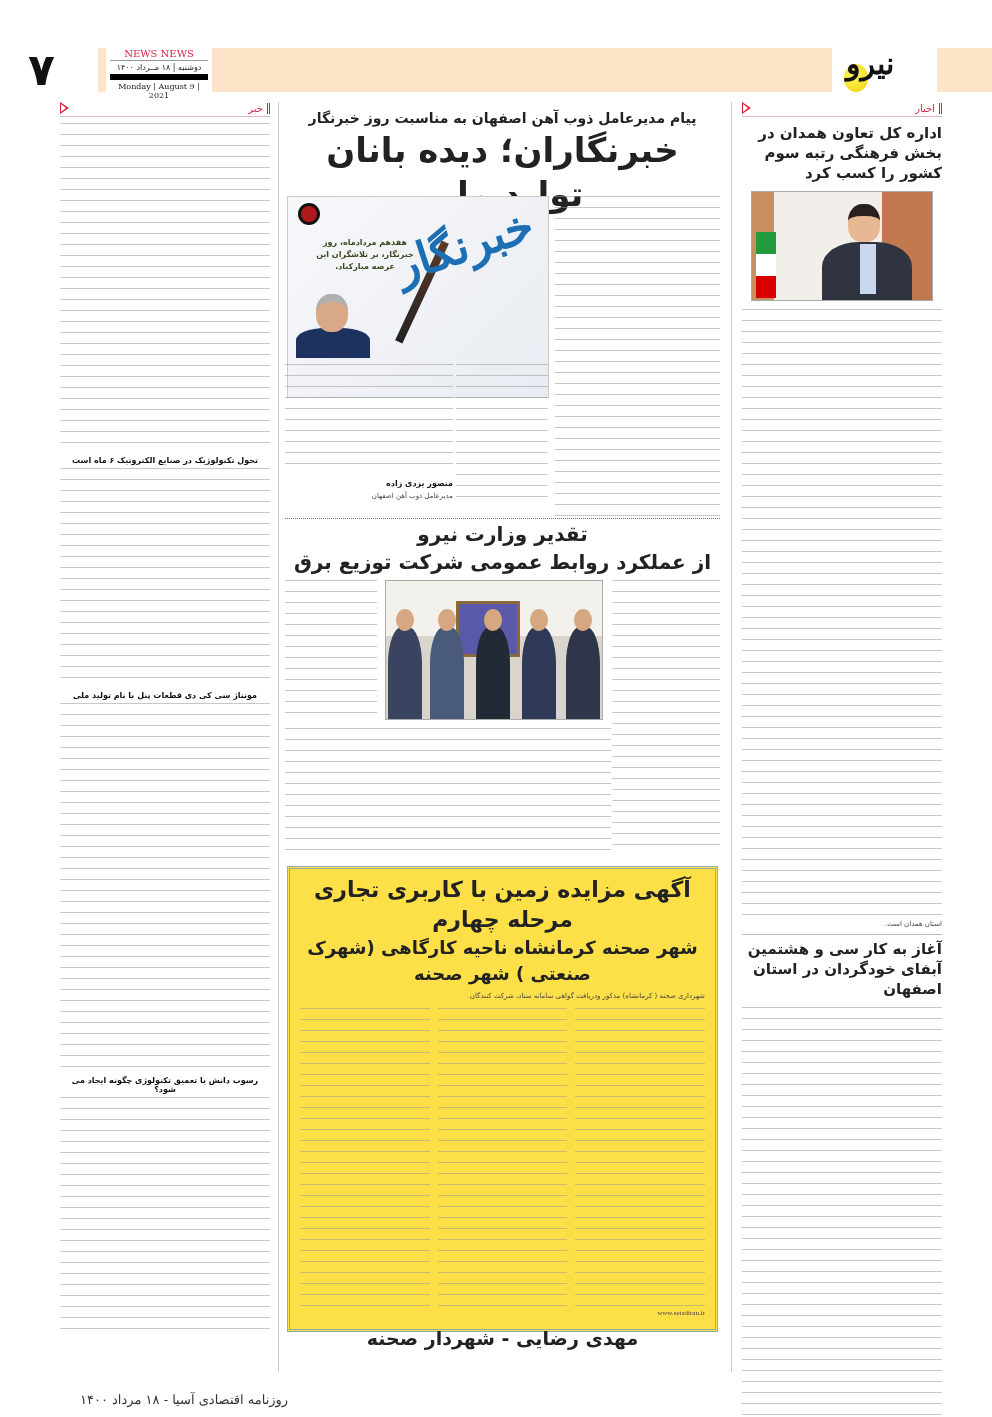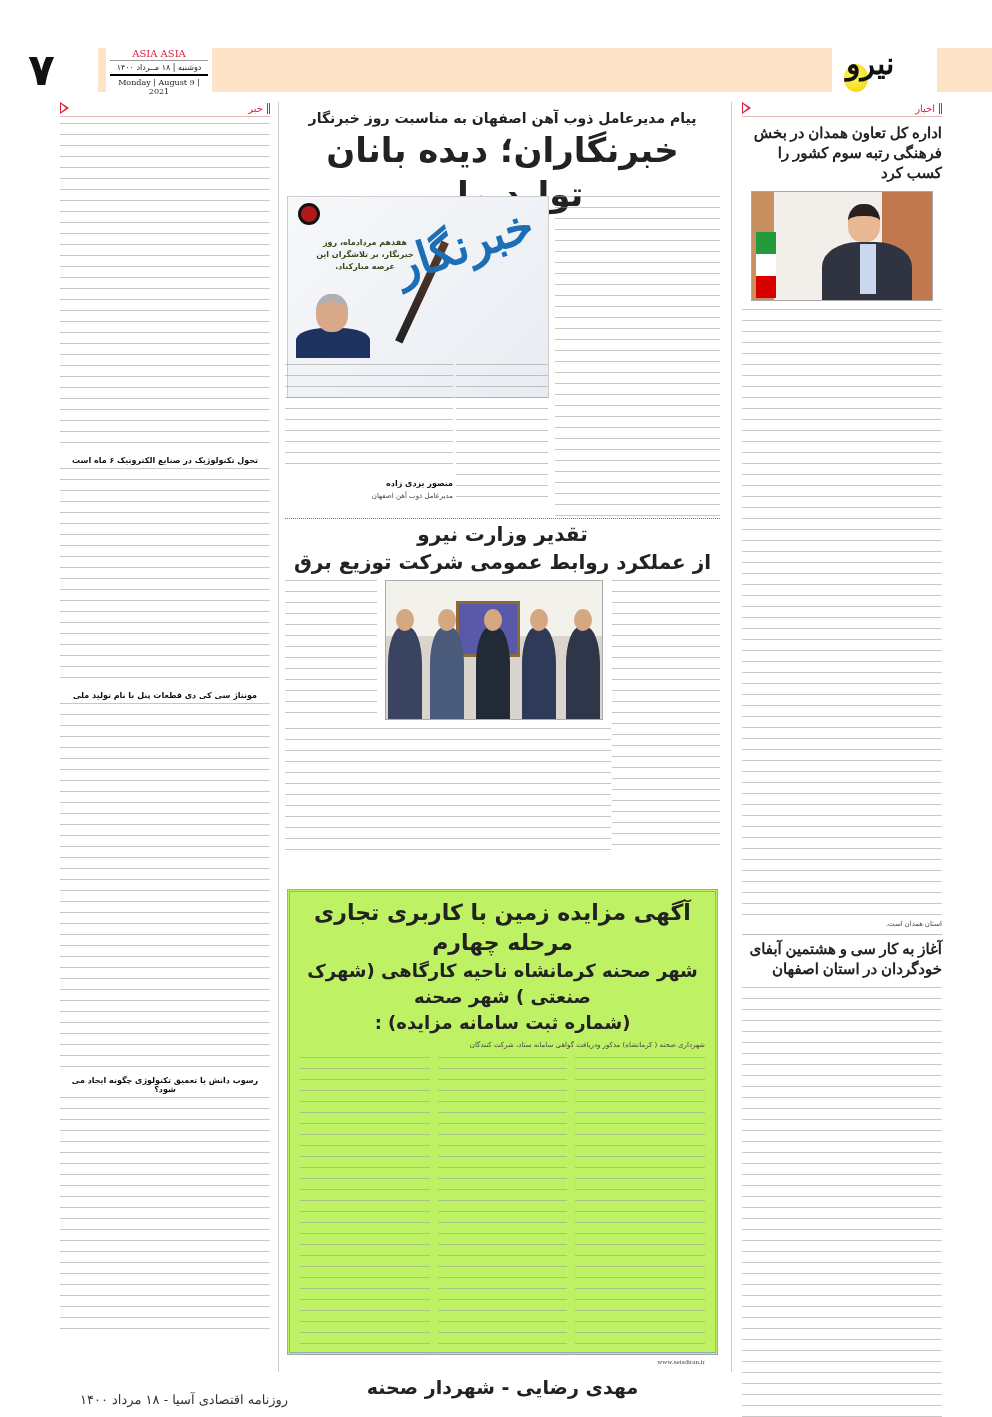--- a/index.html
+++ b/index.html
@@ -2,32 +2,32 @@
 <html><head>
 <meta charset="utf-8">
 <style>
   * { box-sizing: border-box; margin: 0; padding: 0; }
   body { width: 992px; height: 1417px; background: #fff; font-family: "DejaVu Sans", sans-serif; color: #222; overflow: hidden; position: relative; }
   .masthead { position: absolute; top: 48px; left: 0; width: 992px; height: 44px; }
   .page-num { position: absolute; left: 28px; top: 0; font-size: 44px; font-weight: bold; line-height: 44px; color: #111; }
   .band-l { position: absolute; left: 98px; top: 0; width: 8px; height: 44px; background: #fde3c8; }
   .datebox { position: absolute; left: 110px; top: 0; width: 98px; height: 44px; text-align: center; }
   .datebox .en { font-family: "DejaVu Serif", serif; color: #d8203b; font-size: 10px; border-bottom: 1px solid #999; padding-bottom: 1px; }
-  .datebox .fa { font-size: 8px; border-bottom: 2px solid #000000; padding: 2px 0; direction: rtl; }
+  .datebox .fa { font-size: 8px; border-bottom: 6px solid #000000; padding: 2px 0; direction: rtl; }
   .datebox .gr { font-family: "DejaVu Serif", serif; font-size: 8px; padding-top: 2px; }
   .band-c { position: absolute; left: 212px; top: 0; width: 620px; height: 44px; background: #fde3c8; }
   .logo { position: absolute; left: 838px; top: -6px; width: 60px; height: 56px; }
   .logo .sun { position: absolute; left: 6px; top: 22px; width: 24px; height: 28px; border-radius: 50%; background: radial-gradient(circle at 40% 40%, #fff86a, #f2d000); }
   .logo .txt { position: absolute; left: 8px; top: 4px; font-size: 30px; font-weight: bold; font-family: "DejaVu Serif", serif; direction: rtl; color: #111; }
   .band-r { position: absolute; left: 937px; top: 0; width: 64px; height: 44px; background: #fde3c8; }
 
   .col { position: absolute; direction: rtl; }
   .col-left { left: 60px; top: 102px; width: 210px; height: 1270px; }
   .col-mid { left: 285px; top: 102px; width: 435px; height: 1270px; }
-  .col-right { left: 742px; top: 102px; width: 200px; height: 1270px; font-family: Liberation Serif, serif; }
+  .col-right { left: 742px; top: 102px; width: 200px; height: 1270px; }
   .sep { position: absolute; top: 102px; width: 1px; background: #ccc; height: 1270px; }
 
   .kicker { display: flex; justify-content: space-between; align-items: center; border-bottom: 1px solid #e5b8b8; padding-bottom: 2px; margin-bottom: 6px; }
   .kicker .lbl { color: #d8203b; font-size: 10px; border-right: 3px double #d8203b; padding-right: 4px; }
   .kicker .tri { width: 0; height: 0; border-top: 6px solid transparent; border-bottom: 6px solid transparent; border-left: 9px solid #d8203b; position: relative; }
   .kicker .tri::after { content: ""; position: absolute; left: -8px; top: -4px; border-top: 4px solid transparent; border-bottom: 4px solid transparent; border-left: 5px solid #fff; }
   .headline { font-weight: bold; font-size: 15px; line-height: 20px; margin-bottom: 8px; text-align: right; }
   .body-text { font-size: 7px; line-height: 11px; color: #444; text-align: justify; text-align-last: right; }
   .subhead { font-weight: bold; font-size: 8px; color: #111; text-align: center; margin: 3px 0; }
   .filler { background: repeating-linear-gradient(to bottom, #9a9a9a 0, #9a9a9a 1px, transparent 1px, transparent 11px); opacity: 0.55; }
@@ -51,39 +51,39 @@
   .banner .face .h { position: absolute; left: 22px; top: 2px; width: 32px; height: 38px; border-radius: 45%; background: #d8a888; border-top: 8px solid #b0b0b0; }
   .banner .face .b { position: absolute; left: 2px; top: 36px; width: 74px; height: 30px; border-radius: 40% 40% 0 0; background: #1e3260; }
   .banner .calli { position: absolute; left: 132px; top: 16px; width: 128px; height: 140px; font-size: 46px; font-weight: 900; color: #1d6fb5; font-family: "DejaVu Serif", serif; transform: rotate(-18deg); direction: rtl; line-height: 56px; }
   .banner .pen { position: absolute; left: 130px; top: 40px; width: 8px; height: 110px; background: linear-gradient(#5b3a2a, #222); transform: rotate(25deg); }
 
   .ceremony-photo { position: absolute; left: 100px; top: 478px; width: 218px; height: 140px; background: linear-gradient(#f3f1ec 0 40%, #d9d4cc 40%); }
   .ceremony-photo .board { position: absolute; left: 70px; top: 20px; width: 64px; height: 56px; background: #5a58a8; border: 3px solid #8a6a3a; }
   .ceremony-photo .man { position: absolute; bottom: 0; width: 34px; height: 92px; border-radius: 40% 40% 0 0; }
   .ceremony-photo .man::before { content: ""; position: absolute; left: 8px; top: -18px; width: 18px; height: 22px; border-radius: 50%; background: #d6a882; }
 
-  .ad { position: absolute; left: 2px; top: 764px; width: 431px; height: 466px; border: 3px double #9aa; background: #bef264; padding: 6px 10px; margin-top: 23px; }
+  .ad { position: absolute; left: 2px; top: 764px; width: 431px; height: 466px; border: 3px double #9aa; background: #fde047; padding: 6px 10px; }
   .ad .a1 { font-weight: 900; font-size: 22px; text-align: center; line-height: 30px; }
   .ad .a2 { font-weight: bold; font-size: 18px; text-align: center; line-height: 26px; }
   .ad .a3 { font-weight: bold; font-size: 18px; text-align: center; line-height: 26px; }
   .ad .a4 { font-weight: bold; font-size: 18px; text-align: center; color: #d8203b; line-height: 28px; direction: ltr; }
   .ad .cols { display: flex; gap: 8px; margin-top: 6px; height: 300px; }
   .ad .cols > div { flex: 1; }
   .ad .sign { font-weight: bold; font-size: 19px; text-align: center; margin-top: 8px; }
 
   .footer-strip { position: absolute; left: 80px; top: 1392px; font-size: 13px; color: #333; direction: rtl; font-family: "DejaVu Serif", serif; }
 </style>
 </head>
 <body>
 
 <div class="masthead">
   <div class="page-num">۷</div>
   <div class="band-l"></div>
   <div class="datebox">
-    <div class="en">ASIA ASIA</div>
+    <div class="en">NEWS NEWS</div>
     <div class="fa">دوشنبه | ۱۸ مــرداد ۱۴۰۰</div>
     <div class="gr">Monday | August 9 | 2021</div>
   </div>
   <div class="band-c"></div>
   <div class="logo">
     <div class="sun"></div>
     <div class="txt">نیرو</div>
   </div>
   <div class="band-r"></div>
 </div>
@@ -146,21 +146,20 @@
     <div class="man" style="left:90px; background:#222a36;"></div>
     <div class="man" style="left:136px; background:#2e3a58;"></div>
     <div class="man" style="left:180px; background:#30364a;"></div>
   </div>
   <div class="filler" style="position:absolute; left:0; top:478px; width:92px; height:140px;"></div>
   <div class="filler" style="position:absolute; left:0; top:626px; width:326px; height:122px;"></div>
 
   <div class="ad">
     <div class="a1">آگهی مزایده زمین با کاربری تجاری مرحله چهارم</div>
     <div class="a2">شهر صحنه کرمانشاه ناحیه کارگاهی (شهرک صنعتی ) شهر صحنه</div>
-    <div class="a3">(شماره ثبت سامانه مزایده) :</div>
     <div class="body-text" style="margin-top:4px;">شهرداری صحنه ( کرمانشاه) مذکور ودریافت گواهی سامانه ستاد، شرکت کنندگان</div>
     <div class="cols">
       <div class="filler"></div>
       <div class="filler"></div>
       <div class="filler"></div>
     </div>
     <div class="body-text" style="direction:ltr; text-align:left;font-family:Liberation Serif, serif;">www.setadiran.ir</div>
     <div class="sign">مهدی رضایی - شهردار صحنه</div>
   </div>
 </div>

